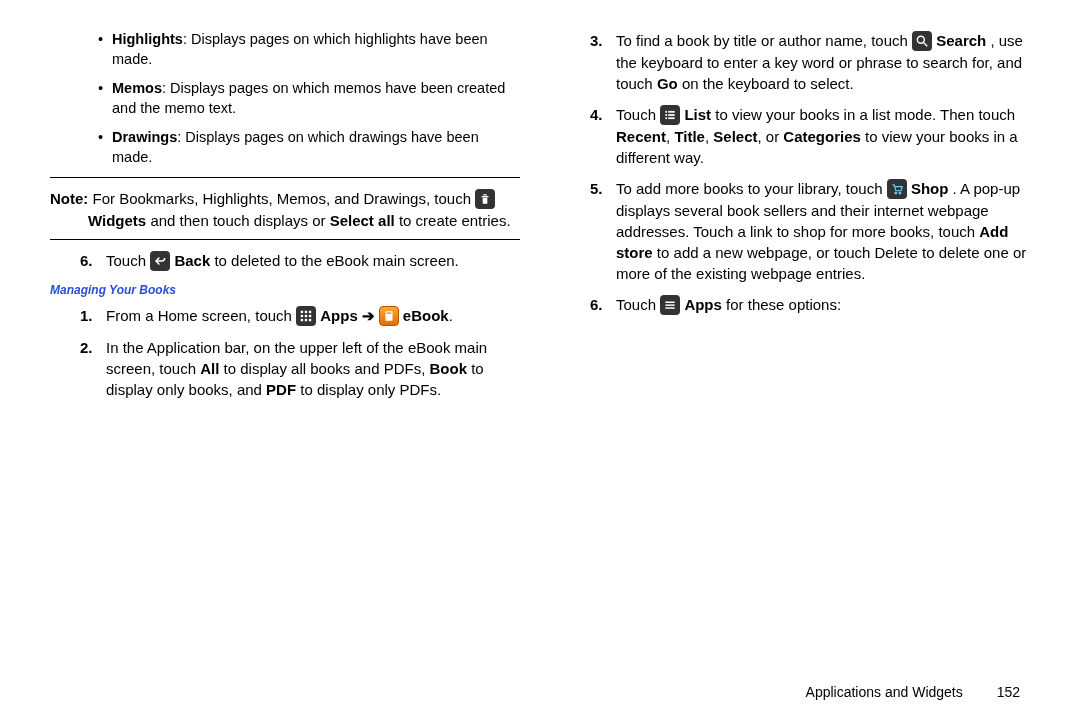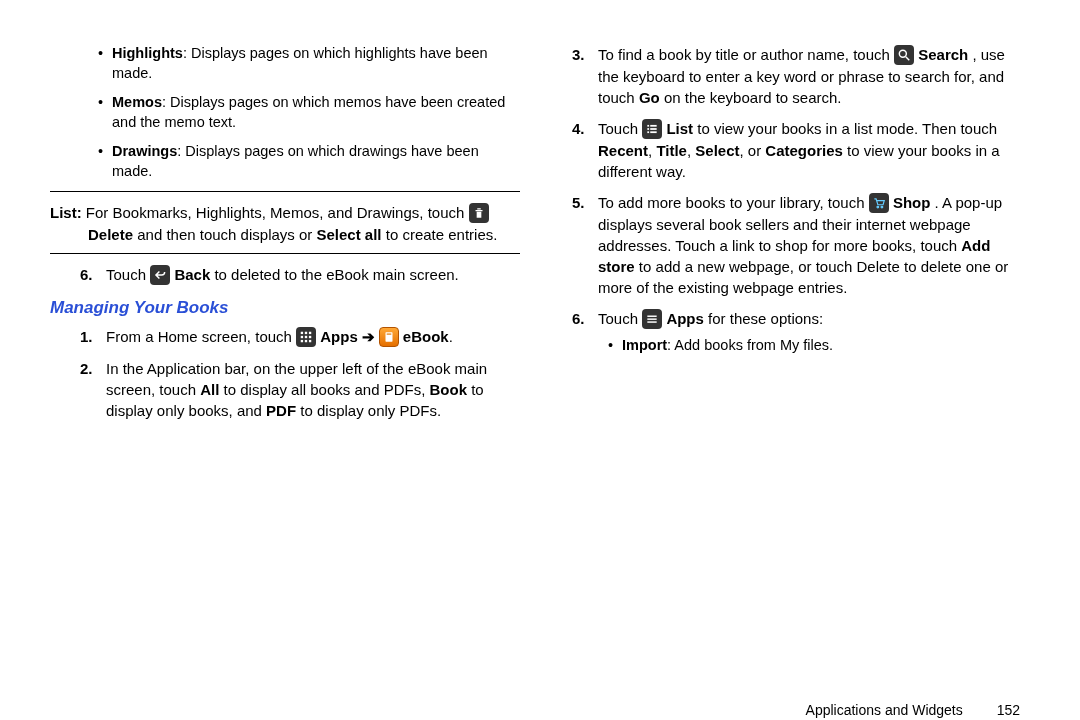--- a/index.html
+++ b/index.html
@@ -1,29 +1,29 @@
 <!DOCTYPE html>
 <html><head>
 <meta charset="utf-8">
 <style>
   html,body{margin:0;padding:0;width:1080px;height:720px;background:#fff;font-family:Arial,Helvetica,sans-serif;color:#000;}
-  .page{display:flex;gap:22px;padding:44px 50px 0 50px;box-sizing:border-box;height:680px;}
+  .page{display:flex;gap:40px;padding:30px 50px 0 50px;box-sizing:border-box;height:680px;}
   .col{width:470px;font-size:15px;line-height:1.4;}
-  .footer{position:absolute;bottom:2px;right:60px;font-size:14px;}
+  .footer{position:absolute;bottom:20px;right:60px;font-size:14px;}
   .footer .sec{margin-right:30px;}
   ul.sub{list-style:none;padding-left:48px;margin:0 0 6px 0;}
   ul.sub li{position:relative;padding-left:14px;margin-bottom:10px;font-size:14.5px;line-height:1.35;font-stretch:condensed;}
   ul.sub li::before{content:"•";position:absolute;left:0;top:0;}
   hr{border:none;border-top:1.5px solid #000;margin:8px 0 10px 0;}
   .note{padding:0 0 0 0;margin-bottom:8px;}
   .note .body{display:block;padding-left:38px;text-indent:-38px;}
   ol.steps{list-style:none;padding-left:30px;margin:0;}
   ol.steps>li{position:relative;padding-left:26px;margin-bottom:10px;}
   ol.steps>li .num{position:absolute;left:0;top:0;font-weight:bold;}
-  .heading{color:#2a4fd6;font-weight:bold;font-style:italic;font-size:17px;margin:6px 0 6px 0;}
+  .heading{color:#2a4fd6;font-weight:bold;font-style:italic;font-size:12px;margin:6px 0 6px 0;}
   b{font-weight:bold;}
   .icon{display:inline-flex;vertical-align:middle;width:20px;height:20px;border-radius:4px;align-items:center;justify-content:center;position:relative;top:-1px;}
   .icon svg{width:14px;height:14px;}
   .icon-dark{background:#333;}
   .icon-grad{background:linear-gradient(#ffa835,#e46f00);border:1px solid #b35300;box-sizing:border-box;}
   .icon-round{width:20px;height:20px;border-radius:50%;background:#333;}
   .arrow{font-weight:bold;}
 </style>
 </head>
 <body>
@@ -32,28 +32,28 @@
 
   <div class="col">
     <ul class="sub">
       <li><b>Highlights</b><span>: Displays pages on which highlights have been made.</span></li>
       <li><b>Memos</b><span>: Displays pages on which memos have been created and the memo text.</span></li>
       <li><b>Drawings</b><span>: Displays pages on which drawings have been made.</span></li>
     </ul>
     <hr>
     <div class="note">
       <span class="body">
-        <b>List:</b>
+        <b>Note:</b>
         <span>For Bookmarks, Highlights, Memos, and Drawings, touch </span>
         <span class="icon icon-dark">
           <svg viewBox="0 0 24 24" fill="#fff">
               <path d="M6 7h12v2H6zM8 10h8v10H8zM9 4h6v2H9z"></path>
             </svg>
         </span>
-        <b>Delete</b>
+        <b>Widgets</b>
         <span> and then touch displays or </span>
         <b>Select all</b>
         <span> to create entries.</span>
       </span>
     </div>
     <hr>
     <ol class="steps">
       <li>
         <span class="num">6.</span>
         <span>Touch </span>
@@ -114,21 +114,21 @@
         <span>To find a book by title or author name, touch </span>
         <span class="icon icon-dark">
           <svg viewBox="0 0 24 24" fill="none" stroke="#fff" stroke-width="2.5">
               <circle cx="10" cy="10" r="6"></circle>
               <line x1="15" y1="15" x2="21" y2="21"></line>
             </svg>
         </span>
         <b>Search</b>
         <span>, use the keyboard to enter a key word or phrase to search for, and touch </span>
         <b>Go</b>
-        <span> on the keyboard to search.</span>
+        <span> on the keyboard to select.</span>
       </li>
       <li>
         <span class="num">4.</span>
         <span>Touch </span>
         <span class="icon icon-dark">
           <svg viewBox="0 0 24 24" fill="#fff">
               <rect x="4" y="5" width="3" height="3"></rect>
               <rect x="9" y="5" width="11" height="3"></rect>
               <rect x="4" y="10.5" width="3" height="3"></rect>
               <rect x="9" y="10.5" width="11" height="3"></rect>
@@ -165,21 +165,20 @@
         <span class="icon icon-dark">
           <svg viewBox="0 0 24 24" fill="#fff">
               <rect x="4" y="6" width="16" height="2.5"></rect>
               <rect x="4" y="11" width="16" height="2.5"></rect>
               <rect x="4" y="16" width="16" height="2.5"></rect>
             </svg>
         </span>
         <b>Apps</b>
         <span> for these options:</span>
         <ul class="sub" style="padding-left:10px;margin-top:6px;">
-          <li><b>Import</b><span>: Add books from My files.</span></li>
         </ul>
       </li>
     </ol>
   </div>
 </div>
 
 <div class="footer">
   <span class="sec">Applications and Widgets</span>
   <span>152</span>
 </div>

